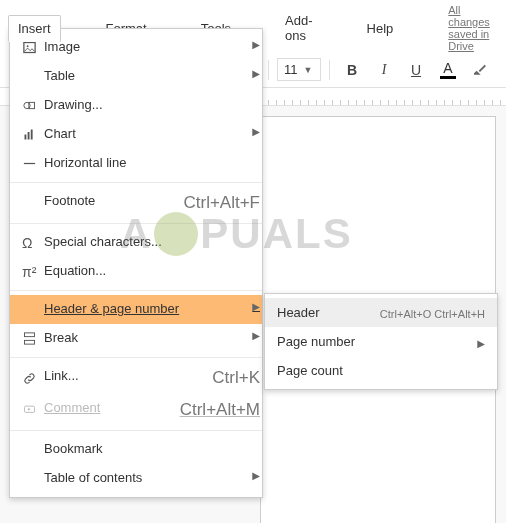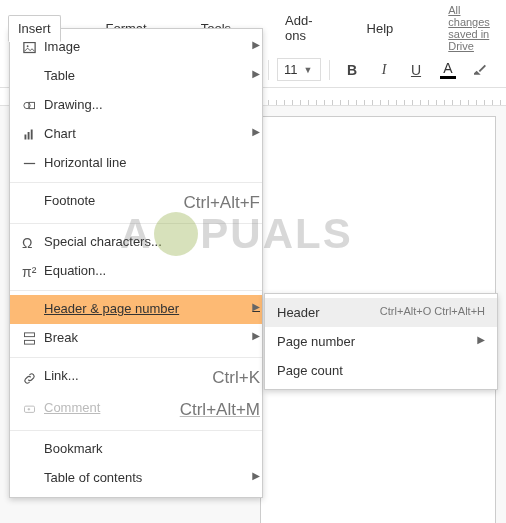--- a/index.html
+++ b/index.html
@@ -145,21 +145,21 @@
       left: 264px;
       width: 234px;
       background: #fff;
       border: 1px solid #ccc;
       box-shadow: 0 2px 6px rgba(0,0,0,0.18);
       z-index: 16;
       padding: 4px 0;
     }
     .sub-item {
       display: flex;
-      align-items: flex-start;
+      align-items: flex-end;
       padding: 7px 12px;
       font-size: 13px;
       color: #333;
       cursor: pointer;
       min-height: 29px;
     }
     .sub-item.highlighted { background: #eee; }
     .sub-label { flex: 1; }
     .sub-shortcut { color: #777; font-size: 11px; white-space: nowrap; }
     .sub-arrow { color: #666; font-size: 10px; margin-left: 8px; }

